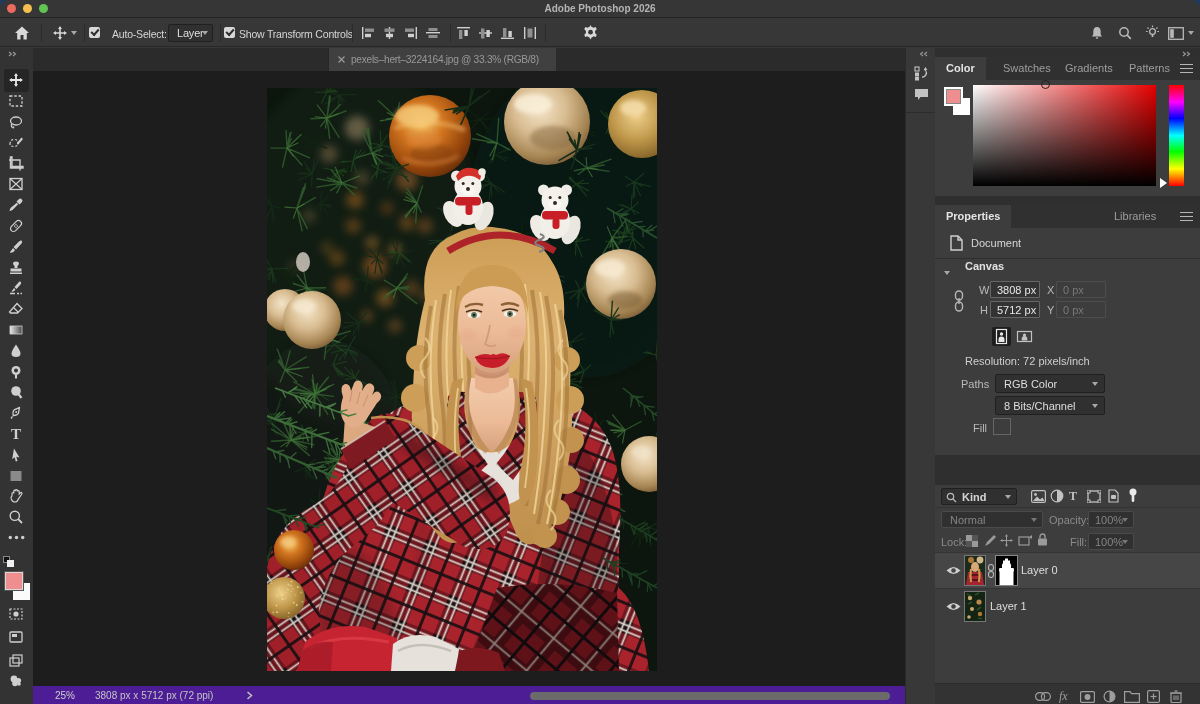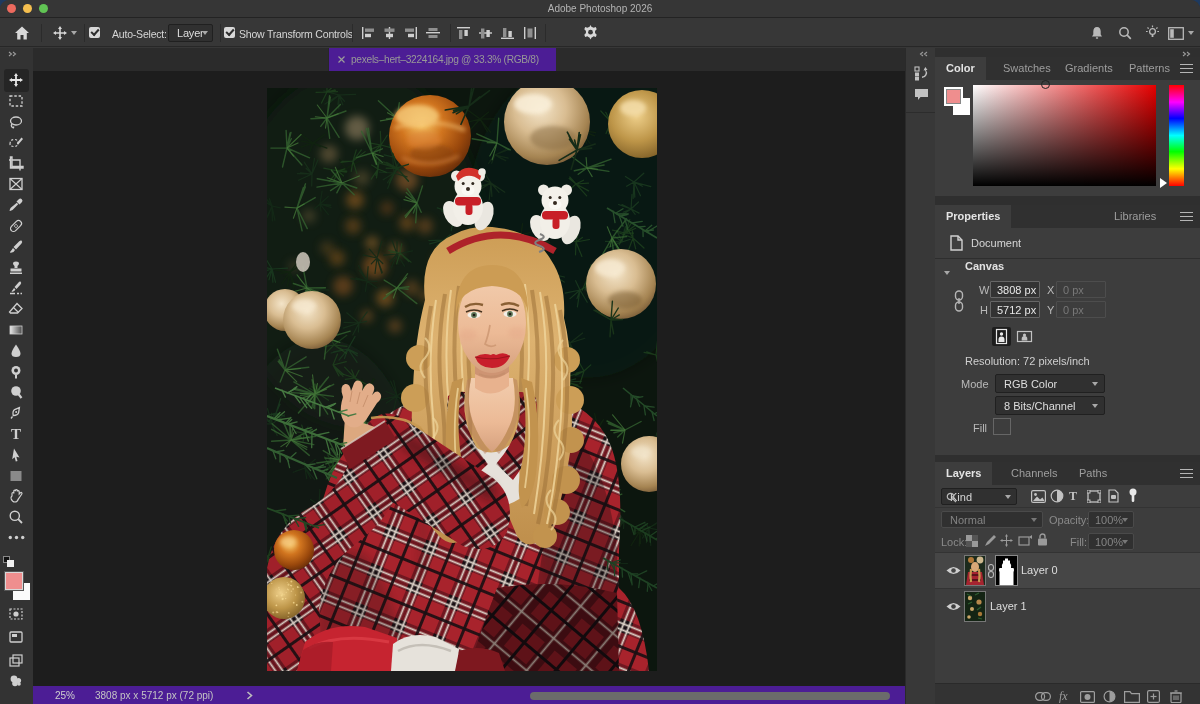--- a/index.html
+++ b/index.html
@@ -3,21 +3,21 @@
 <meta charset="utf-8">
 <style>
 * { margin:0; padding:0; box-sizing:border-box; }
 html,body { width:1200px; height:704px; overflow:hidden; background:#242424; font-family:"Liberation Sans", sans-serif; }
 .abs { position:absolute; }
 #stage { position:relative; width:1200px; height:704px; background:#1e3a5f; }
 #win { position:absolute; left:0; top:0; width:1200px; height:704px; background:#373737; border-radius:9px 9px 0 0; overflow:hidden; }
 
 #titlebar { position:absolute; left:0; top:0; width:1200px; height:18px; background:#363636; border-bottom:1px solid #232323; }
 .tl { position:absolute; top:4px; width:9px; height:9px; border-radius:50%; }
-#title { position:absolute; top:3px; left:0; width:1200px; text-align:center; color:#b4b4b4; font-size:10px; }
+#title { position:absolute; top:3px; left:0; width:1200px; text-align:center; color:#b4b4b4; font-size:10px;font-weight:bold; }
 
 #opts { position:absolute; left:0; top:19px; width:1200px; height:28px; background:#373737; border-bottom:1px solid #272727; color:#d6d6d6; font-size:10.5px; letter-spacing:-0.2px; }
 .cb { position:absolute; width:11px; height:11px; background:#d8d8d8; border-radius:2px; top:8px; }
 .cb:after { content:""; position:absolute; left:2px; top:2px; width:6px; height:3px; border-left:2px solid #2e2e2e; border-bottom:2px solid #2e2e2e; transform:rotate(-48deg); }
 .vsep { position:absolute; top:5px; width:1px; height:18px; background:#2b2b2b; }
 
 #tabbar { position:absolute; left:0; top:48px; width:1200px; height:23px; background:#2b2b2b; }
 .dtab { position:absolute; top:0; height:23px; font-size:10.2px; letter-spacing:-0.3px; line-height:23px; padding-left:22px; white-space:nowrap; overflow:hidden; }
 
 #tools { position:absolute; left:0; top:48px; width:33px; height:656px; background:#333333; }
@@ -145,21 +145,21 @@
           <line x1="12.3" y1="6.5" x2="14" y2="6.5" stroke="#b9b9b9" stroke-width="1.2"></line>
         </svg>
   <svg class="icon" style="left:1168px;top:8px" width="16" height="13" viewBox="0 0 16 13">
           <rect x="0.7" y="0.7" width="14.6" height="11.6" fill="none" stroke="#b9b9b9" stroke-width="1.3"></rect>
           <rect x="2.2" y="2.2" width="3.6" height="8.6" fill="#b9b9b9"></rect>
         </svg>
   <div class="tri" style="left:1188px;top:12px;"></div>
 </div>
 
 <div id="tabbar">
-  <div class="dtab" style="left:328px;width:228px;background:#4c1d95;color:#989898;border-left:1px solid #272727;">
+  <div class="dtab" style="left:328px;width:228px;background:#404040;color:#989898;border-left:1px solid #272727;">
     <svg style="position:absolute;left:8px;top:7px" width="9" height="9" viewBox="0 0 9 9">
             <path d="M1.5 1.5 L7.5 7.5 M7.5 1.5 L1.5 7.5" stroke="#9a9a9a" stroke-width="1.2"></path>
           </svg>
     pexels–hert–3224164.jpg @ 33.3% (RGB/8)
   </div>
 </div>
 
 <div id="tools">
   <svg style="position:absolute;top:3px;left:8px" width="10" height="6" viewBox="0 0 10 6">
           <path d="M1 1 L3.5 3 L1 5 M5 1 L7.5 3 L5 5" stroke="#9a9a9a" stroke-width="1.1" fill="none"></path>
@@ -942,37 +942,31 @@
     <div class="abs" style="left:80px;top:99px;width:19px;height:19px;">
             <svg width="19" height="19" viewBox="0 0 19 19">
               <rect x="2.5" y="4.5" width="14" height="10" fill="none" stroke="#c2c2c2" stroke-width="1.2"></rect>
               <circle cx="9.5" cy="8" r="1.6" fill="#c2c2c2"></circle>
               <path d="M6.7 13.5 L6.7 11.7 A2.8 2.8 0 0 1 12.3 11.7 L12.3 13.5 Z" fill="#c2c2c2"></path>
             </svg>
           </div>
 
     <div class="abs" style="left:30px;top:127px;color:#cfcfcf;font-size:11px;">Resolution: 72 pixels/inch</div>
 
-    <div class="abs" style="left:26px;top:150px;color:#b9b9b9;font-size:11px;">Mode</div>
+    <div class="abs" style="left:26px;top:150px;color:#b9b9b9;font-size:11px;">Paths</div>
     <div class="ddown" style="left:60px;top:146px;width:110px;height:19px;line-height:18px;padding-left:8px;">RGB Color<span class="tri" style="right:6px;top:7px;"></span></div>
     <div class="ddown" style="left:60px;top:168px;width:110px;height:19px;line-height:18px;padding-left:8px;">8 Bits/Channel<span class="tri" style="right:6px;top:7px;"></span></div>
 
     <div class="abs" style="left:38px;top:194px;color:#b9b9b9;font-size:11px;">Fill</div>
     <div class="abs" style="left:58px;top:190px;width:18px;height:17px;border:1px solid #666;background:#3d3d3d;"></div>
   </div>
 
-  <div class="ptabrow" style="top:414px;">
-    <div class="ptab on" style="left:0px;">Layers</div>
-    <div class="ptab" style="left:65px;">Channels</div>
-    <div class="ptab" style="left:133px;">Paths</div>
-    <div class="burger" style="top:7px;"></div>
-  </div>
   <div class="pbody" style="top:437px;height:198px;">
 
-    <div class="ddown" style="left:6px;top:3px;width:76px;height:17px;line-height:16px;padding-left:8px;color:#d6d6d6;">Kind<span class="tri" style="right:5px;top:6px;"></span>
+    <div class="ddown" style="left:6px;top:3px;width:76px;height:17px;line-height:16px;padding-left:20px;color:#d6d6d6;font-weight:bold;">Kind<span class="tri" style="right:5px;top:6px;"></span>
       <svg class="icon" style="left:4px;top:2.5px" width="11" height="11" viewBox="0 0 11 11">
               <circle cx="4.5" cy="4.5" r="3.2" fill="none" stroke="#b9b9b9" stroke-width="1.2"></circle>
               <line x1="7" y1="7" x2="10" y2="10" stroke="#b9b9b9" stroke-width="1.3"></line>
             </svg>
     </div>
     <svg class="icon" style="left:96px;top:5px" width="15" height="13" viewBox="0 0 15 13">
             <rect x="0.6" y="0.6" width="13.8" height="11.8" rx="1.5" fill="none" stroke="#c2c2c2" stroke-width="1.2"></rect>
             <circle cx="4.5" cy="4.5" r="1.4" fill="#c2c2c2"></circle>
             <path d="M2 11 L6 6.5 L9 9.5 L11.5 7.5 L13.5 11 Z" fill="#c2c2c2"></path>
           </svg>

